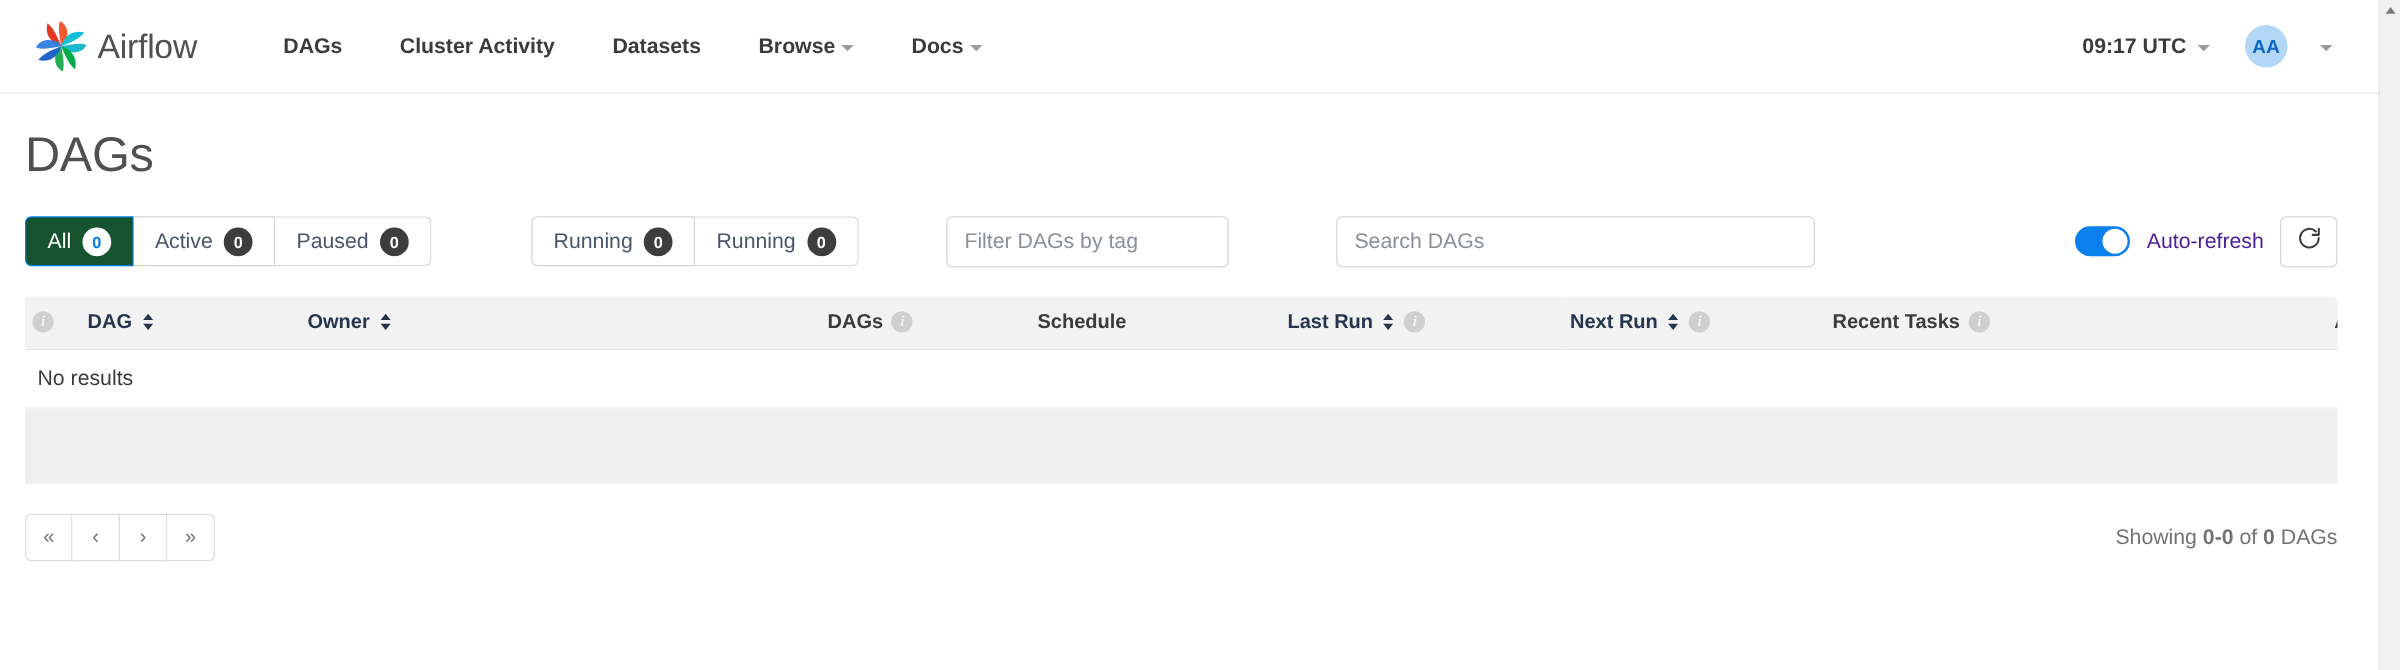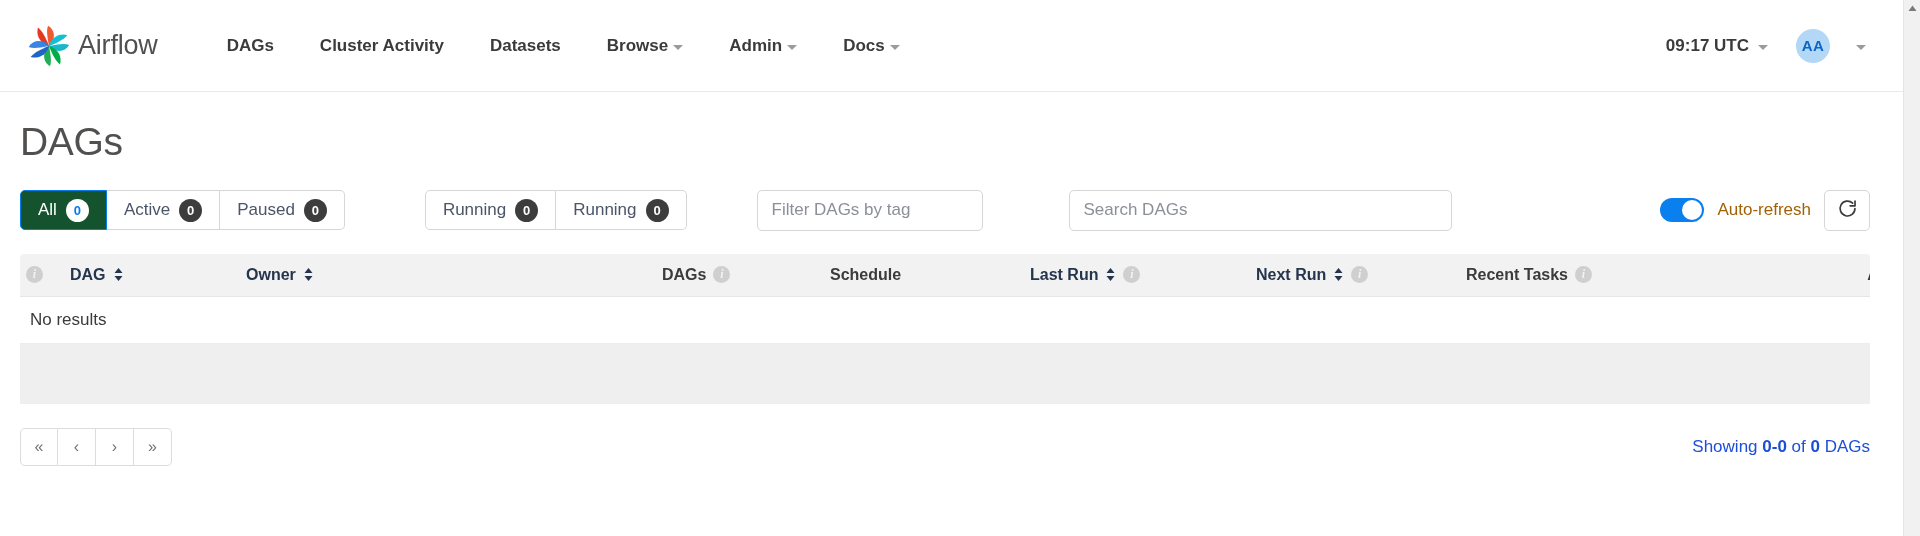--- a/index.html
+++ b/index.html
@@ -7,21 +7,21 @@
     margin: 0; padding: 0;
     width: 1920px; height: 536px;
     overflow: hidden;
     background: #ffffff;
     font-family: "Liberation Sans", sans-serif;
     -webkit-font-smoothing: antialiased;
   }
 
   
   .navbar {
-    height: 92px;
+    height: 75px;
     background: #ffffff;
     display: flex;
     align-items: center;
     padding: 0 24px 0 26px;
     border-bottom: 1px solid #e9e9e9;
     position: relative;
   }
   .brand {
     display: flex;
     align-items: center;
@@ -162,21 +162,21 @@
     flex: none;
   }
   .toggle::after {
     content: "";
     position: absolute;
     width: 20px; height: 20px;
     border-radius: 50%;
     background: #fff;
     top: 2px; right: 2px;
   }
-  .toggle-label { font-size: 17px; color: #a16207; }
+  .toggle-label { font-size: 17px; color: #4c1d95; }
   .refresh-btn {
     width: 46px; height: 41px;
     border: 1px solid #d6d6d6;
     border-radius: 5px;
     background: #fff;
     display: flex; align-items: center; justify-content: center;
     cursor: pointer;
   }
 
   
@@ -238,21 +238,21 @@
     font-size: 16px;
     display: flex; align-items: center; justify-content: center;
     cursor: pointer;
   }
   .pbtn:not(:first-child) { border-left: 0; }
   .pager > .pbtn:first-child { border-radius: 5px 0 0 5px; }
   .pager > .pbtn:last-child { border-radius: 0 5px 5px 0; }
   .showing {
     margin-left: auto;
     font-size: 17px;
-    color: #1d4ed8;
+    color: #737373;
   }
   .showing b { font-weight: bold; }
 
   
   .scrollbar {
     position: absolute;
     top: 0; right: 0;
     width: 17px; height: 536px;
     background: #f1f1f1;
     border-left: 1px solid #e4e4e4;
@@ -299,24 +299,20 @@
       <span>Cluster Activity</span>
     </div>
     <div class="nav-item">
       <span>Datasets</span>
     </div>
     <div class="nav-item">
       <span>Browse</span>
       <i class="caret"></i>
     </div>
     <div class="nav-item">
-      <span>Admin</span>
-      <i class="caret"></i>
-    </div>
-    <div class="nav-item">
       <span>Docs</span>
       <i class="caret"></i>
     </div>
   </div>
 
   <div class="nav-right">
     <div class="clock">
       <span>09:17 UTC</span>
       <i class="caret"></i>
     </div>

